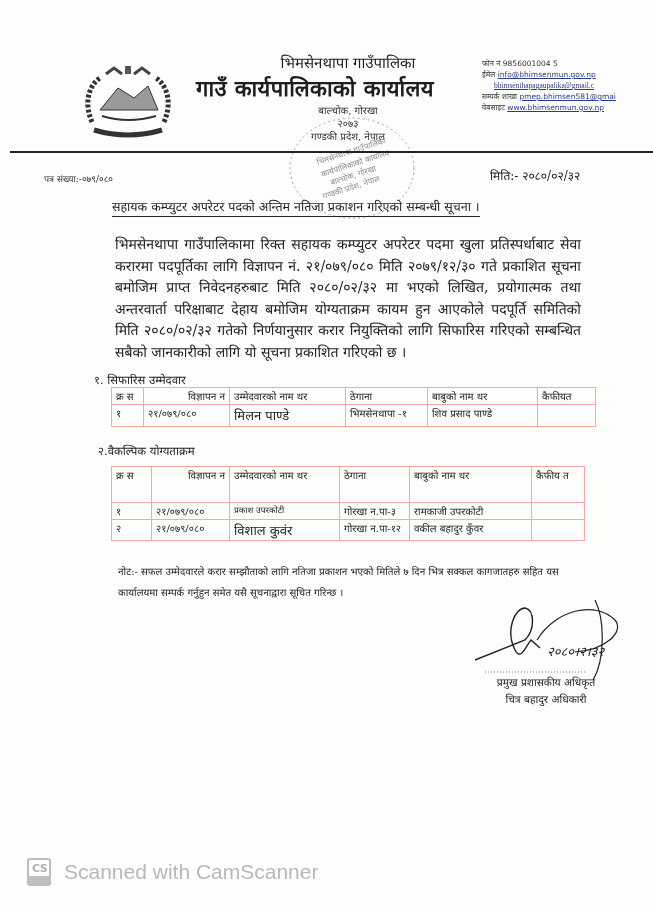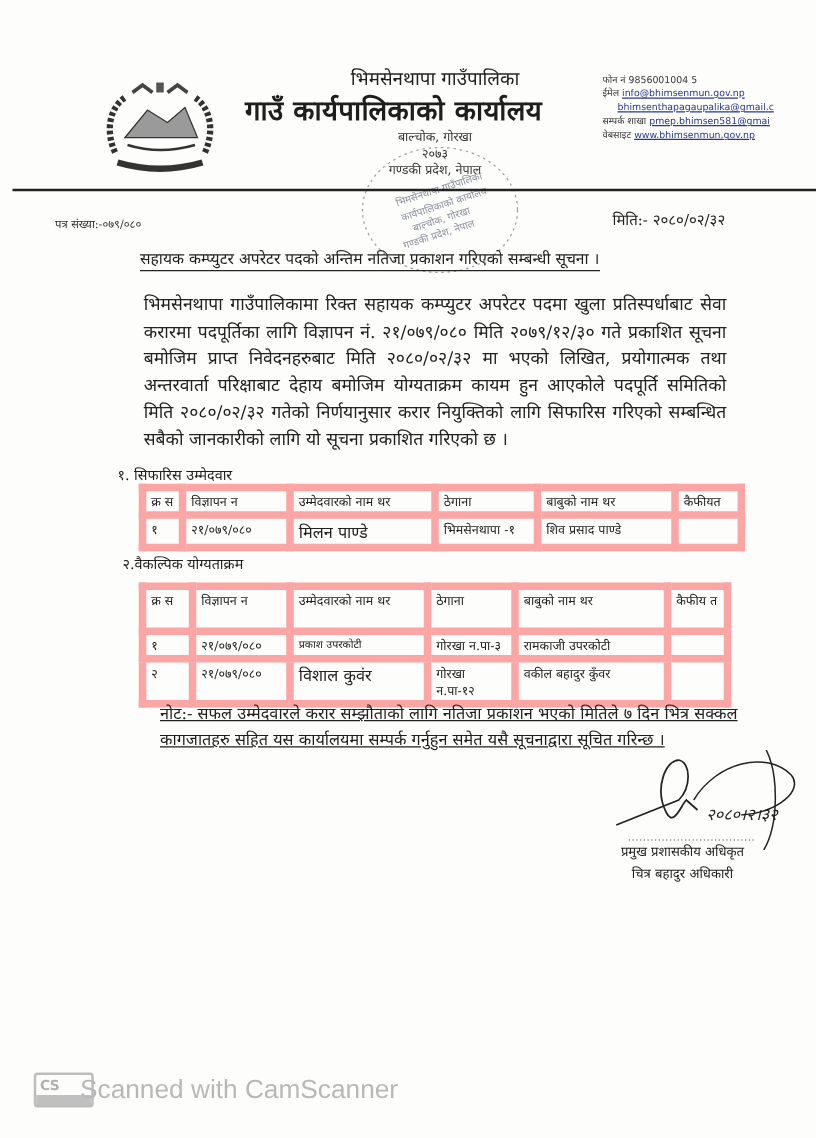--- a/index.html
+++ b/index.html
@@ -7,55 +7,55 @@
   body { position: relative; font-family: "DejaVu Serif", serif; color: #1e1e1e; }
   .abs { position: absolute; }
 
   .emblem { left: 78px; top: 64px; width: 100px; width: 100px; height: 80px; }
   .hdr-sub { left: 228px; top: 52px; width: 240px; text-align: center; font-size: 15px; }
   .hdr-title { left: 196px; top: 72px; width: 300px; text-align: left; font-size: 22px; font-weight: bold; letter-spacing: 0.3px; }
   .hdr-addr { left: 248px; top: 104px; width: 200px; text-align: center; font-size: 10px; line-height: 13px; color: #333; }
 
   .contact { left: 482px; top: 58px; width: 171px; font-family: "DejaVu Sans", sans-serif; font-size: 7.5px; line-height: 11px; color: #333; white-space: nowrap; overflow: hidden; }
   .contact .lnk { color: #2a3a8a; text-decoration: underline; }
-  .contact .indent { padding-left: 12px; }
+  .contact .indent { padding-left: 12px; font-family: Liberation Serif, serif; }
 
   .rule { left: 10px; top: 151px; width: 643px; height: 1.5px; background: #222; }
 
   .stamp { left: 272px; top: 110px; width: 160px; height: 115px; }
 
   .ref { left: 44px; top: 172px; font-size: 9px; color: #333; }
   .date { left: 490px; top: 167px; font-size: 12px; color: #222; }
 
   .subject { left: 112px; top: 198px; font-size: 12.5px; border-bottom: 1px solid #222; padding-bottom: 1px; white-space: nowrap; }
 
   .para { left: 83px; top: 234px; width: 498px; font-size: 14px; line-height: 21.5px; text-align: justify; color: #222; }
   .para .indent { padding-left: 32px; }
 
   .sec1-title { left: 94px; top: 372px; font-size: 11.5px; }
   .sec2-title { left: 98px; top: 443px; font-size: 11.5px; }
 
   table { border-collapse: collapse; font-size: 10px; color: #222; }
-  td, th { border: 6px solid #fca5a5; padding: 1px 4px; font-weight: normal; text-align: left; vertical-align: top; }
+  td, th { border: 1px solid #fca5a5; padding: 1px 4px; font-weight: normal; text-align: left; vertical-align: top; }
   .t1 { left: 111px; top: 387px; width: 485px; }
   .t1 th { height: 17px; }
   .t1 td { height: 22px; }
   .t2 { left: 111px; top: 466px; width: 474px; }
   .t2 th { height: 36px; }
   .t2 td { height: 17px; }
   .big { font-size: 13px; margin-left: 38px; }
   .small { font-size: 8.5px; }
-  .right { text-align: left; }
+  .right { text-align: right; }
 
-  .note { left: 128px; top: 561px; width: 470px; font-size: 13px; line-height: 21px; text-decoration: underline; }
+  .note { left: 118px; top: 561px; width: 470px; font-size: 10px; line-height: 21px; }
 
-  .sig { left: 483px; top: 600px; width: 170px; height: 80px; }
+  .sig { left: 465px; top: 600px; width: 170px; height: 80px; }
   .sig-name { left: 476px; top: 674px; width: 140px; text-align: center; font-size: 10.5px; line-height: 17px; }
 
-  .cs-logo { left: 27px; top: 858px; width: 48px; height: 28px; border: 2px solid #bdbdbd; border-radius: 3px; background: #fdfdfb; }
+  .cs-logo { left: 27px; top: 858px; width: 24px; height: 28px; border: 2px solid #bdbdbd; border-radius: 3px; background: #fdfdfb; }
   .cs-logo .txt { position: absolute; left: 3px; top: 2px; font-family: "DejaVu Sans", sans-serif; font-weight: bold; font-size: 11px; color: #b0b0b0; letter-spacing: -0.5px; }
   .cs-logo .bar { position: absolute; left: 0; bottom: 0; width: 100%; height: 8px; background: #c0c0c0; }
   .cs-text { left: 64px; top: 860px; font-family: "Liberation Sans", sans-serif; font-size: 21px; color: #b8b8b8; white-space: nowrap; }
 </style>
 </head>
 <body>
 
 <div class="abs emblem">
   <svg width="100" height="80" viewBox="0 0 100 80">
     <path d="M14 58 C6 40 10 22 22 14" stroke="#333" stroke-width="5" fill="none" stroke-dasharray="3 2"></path>

